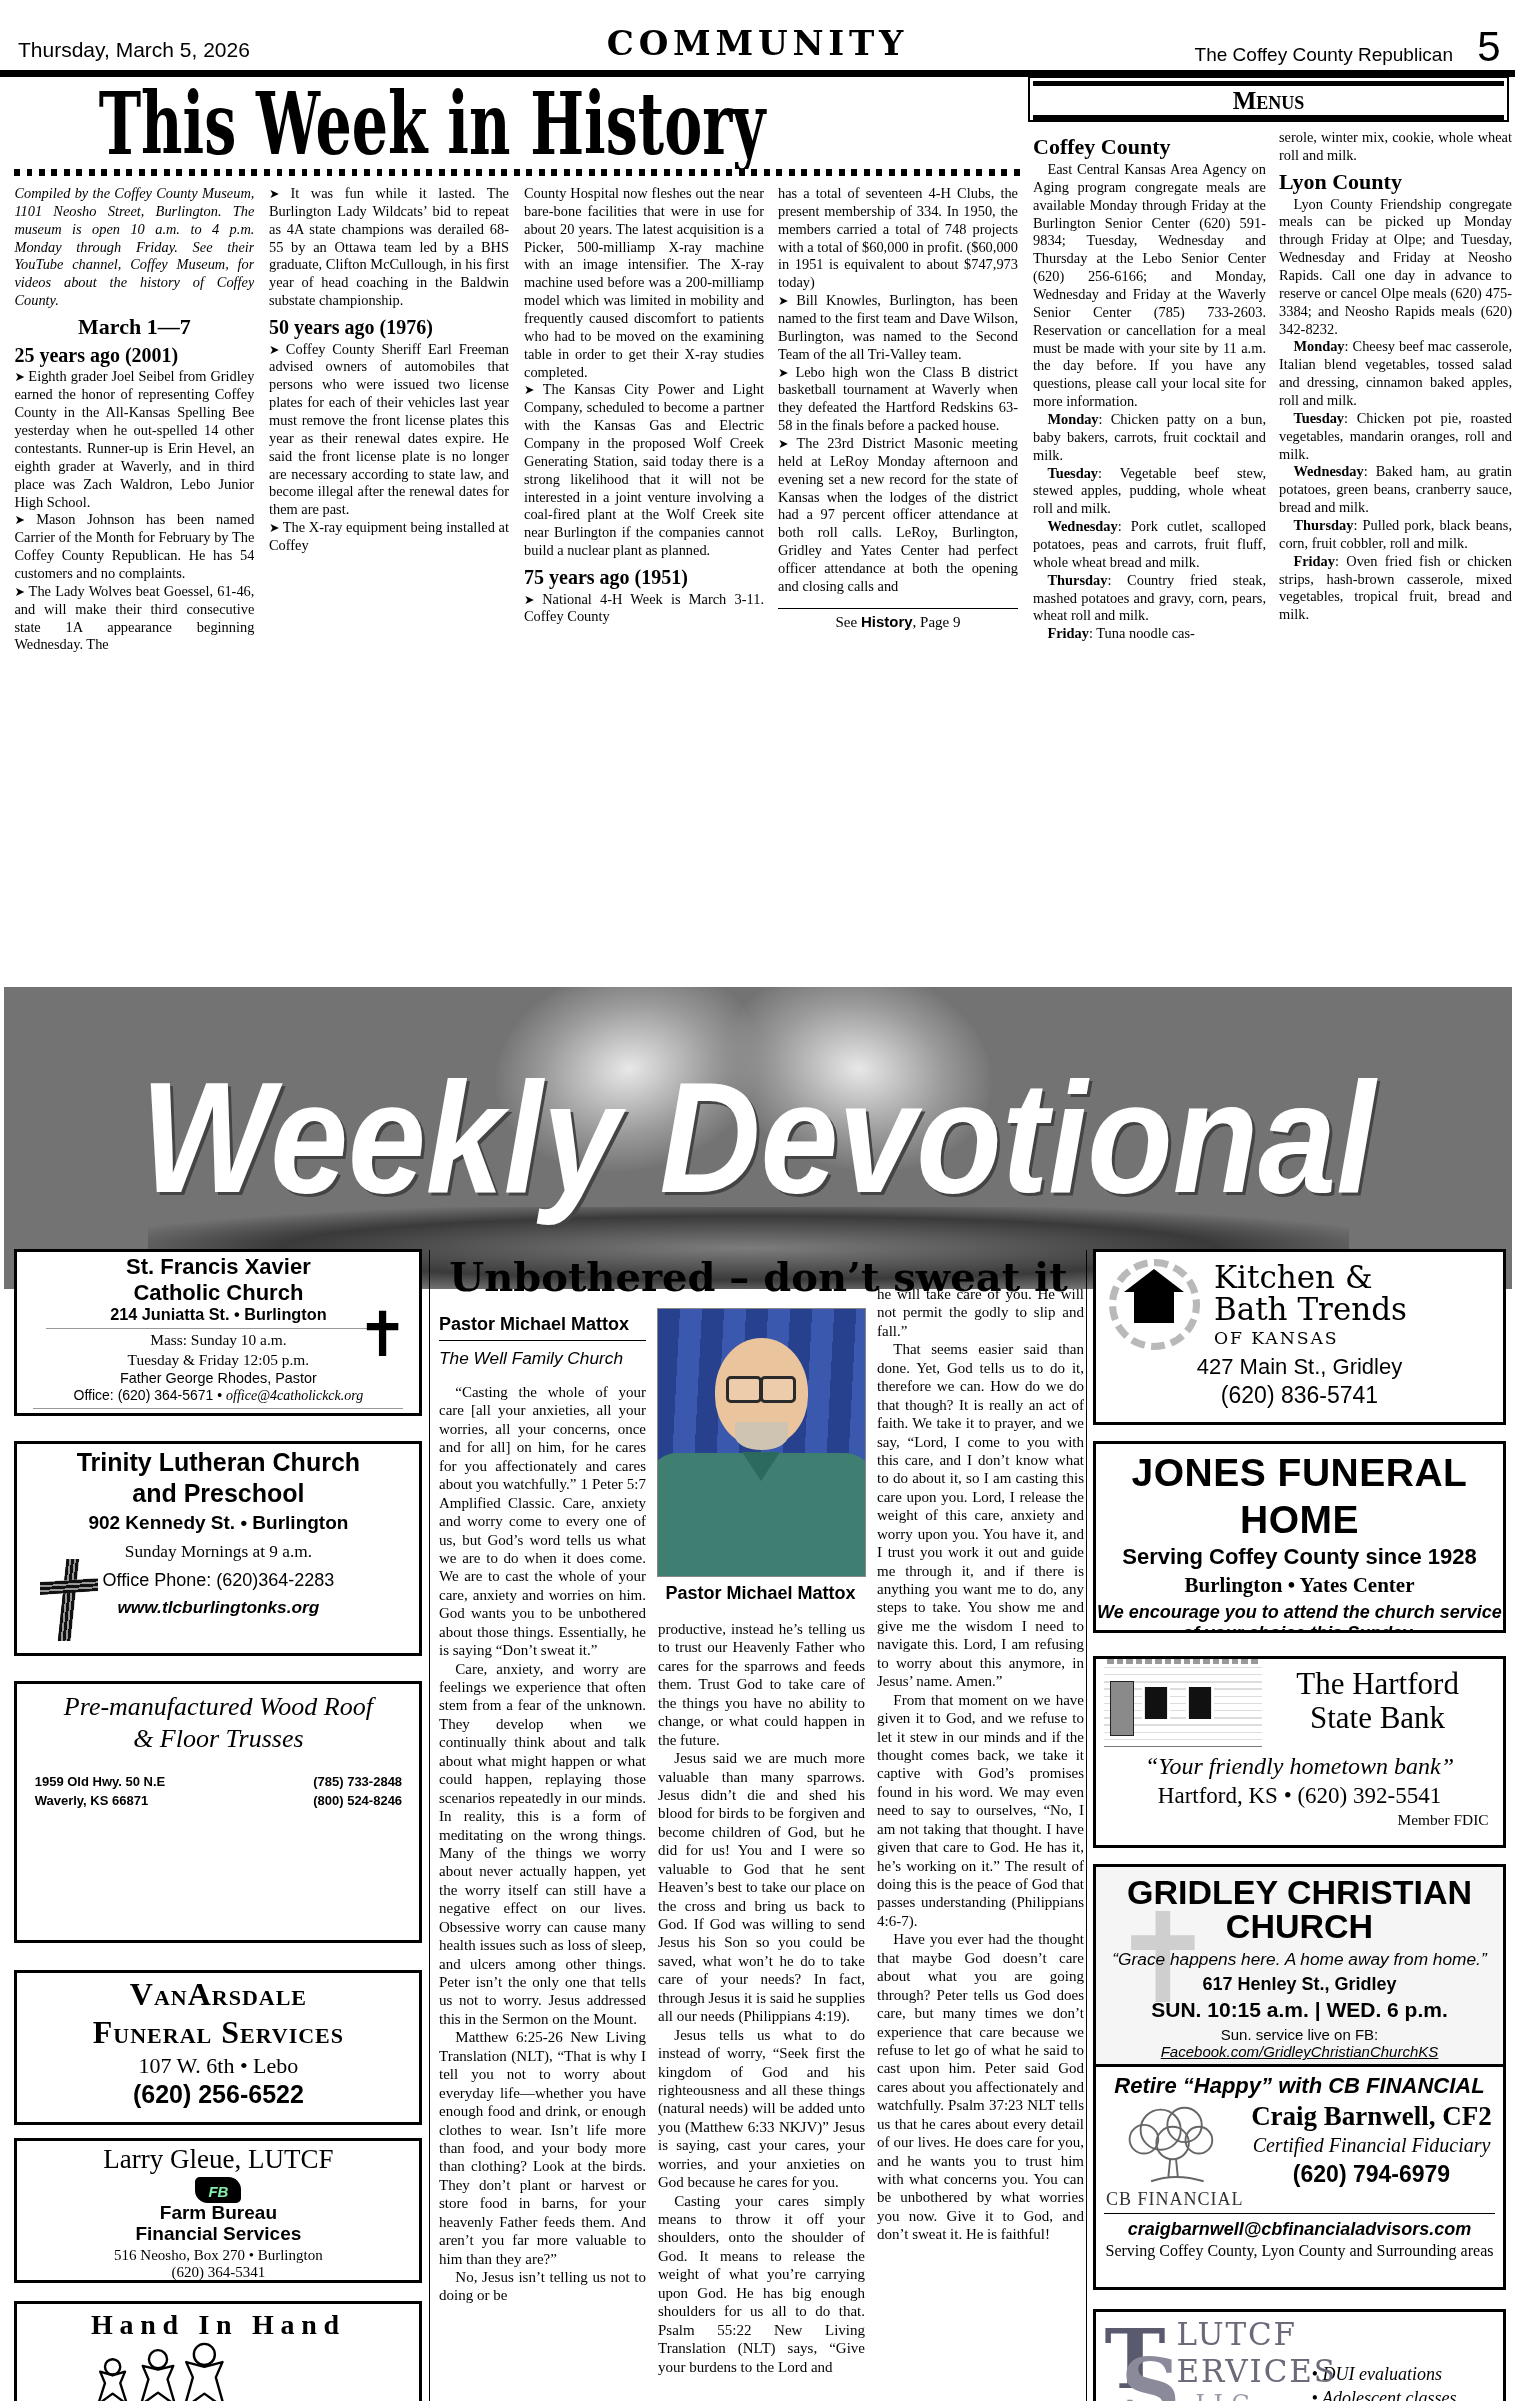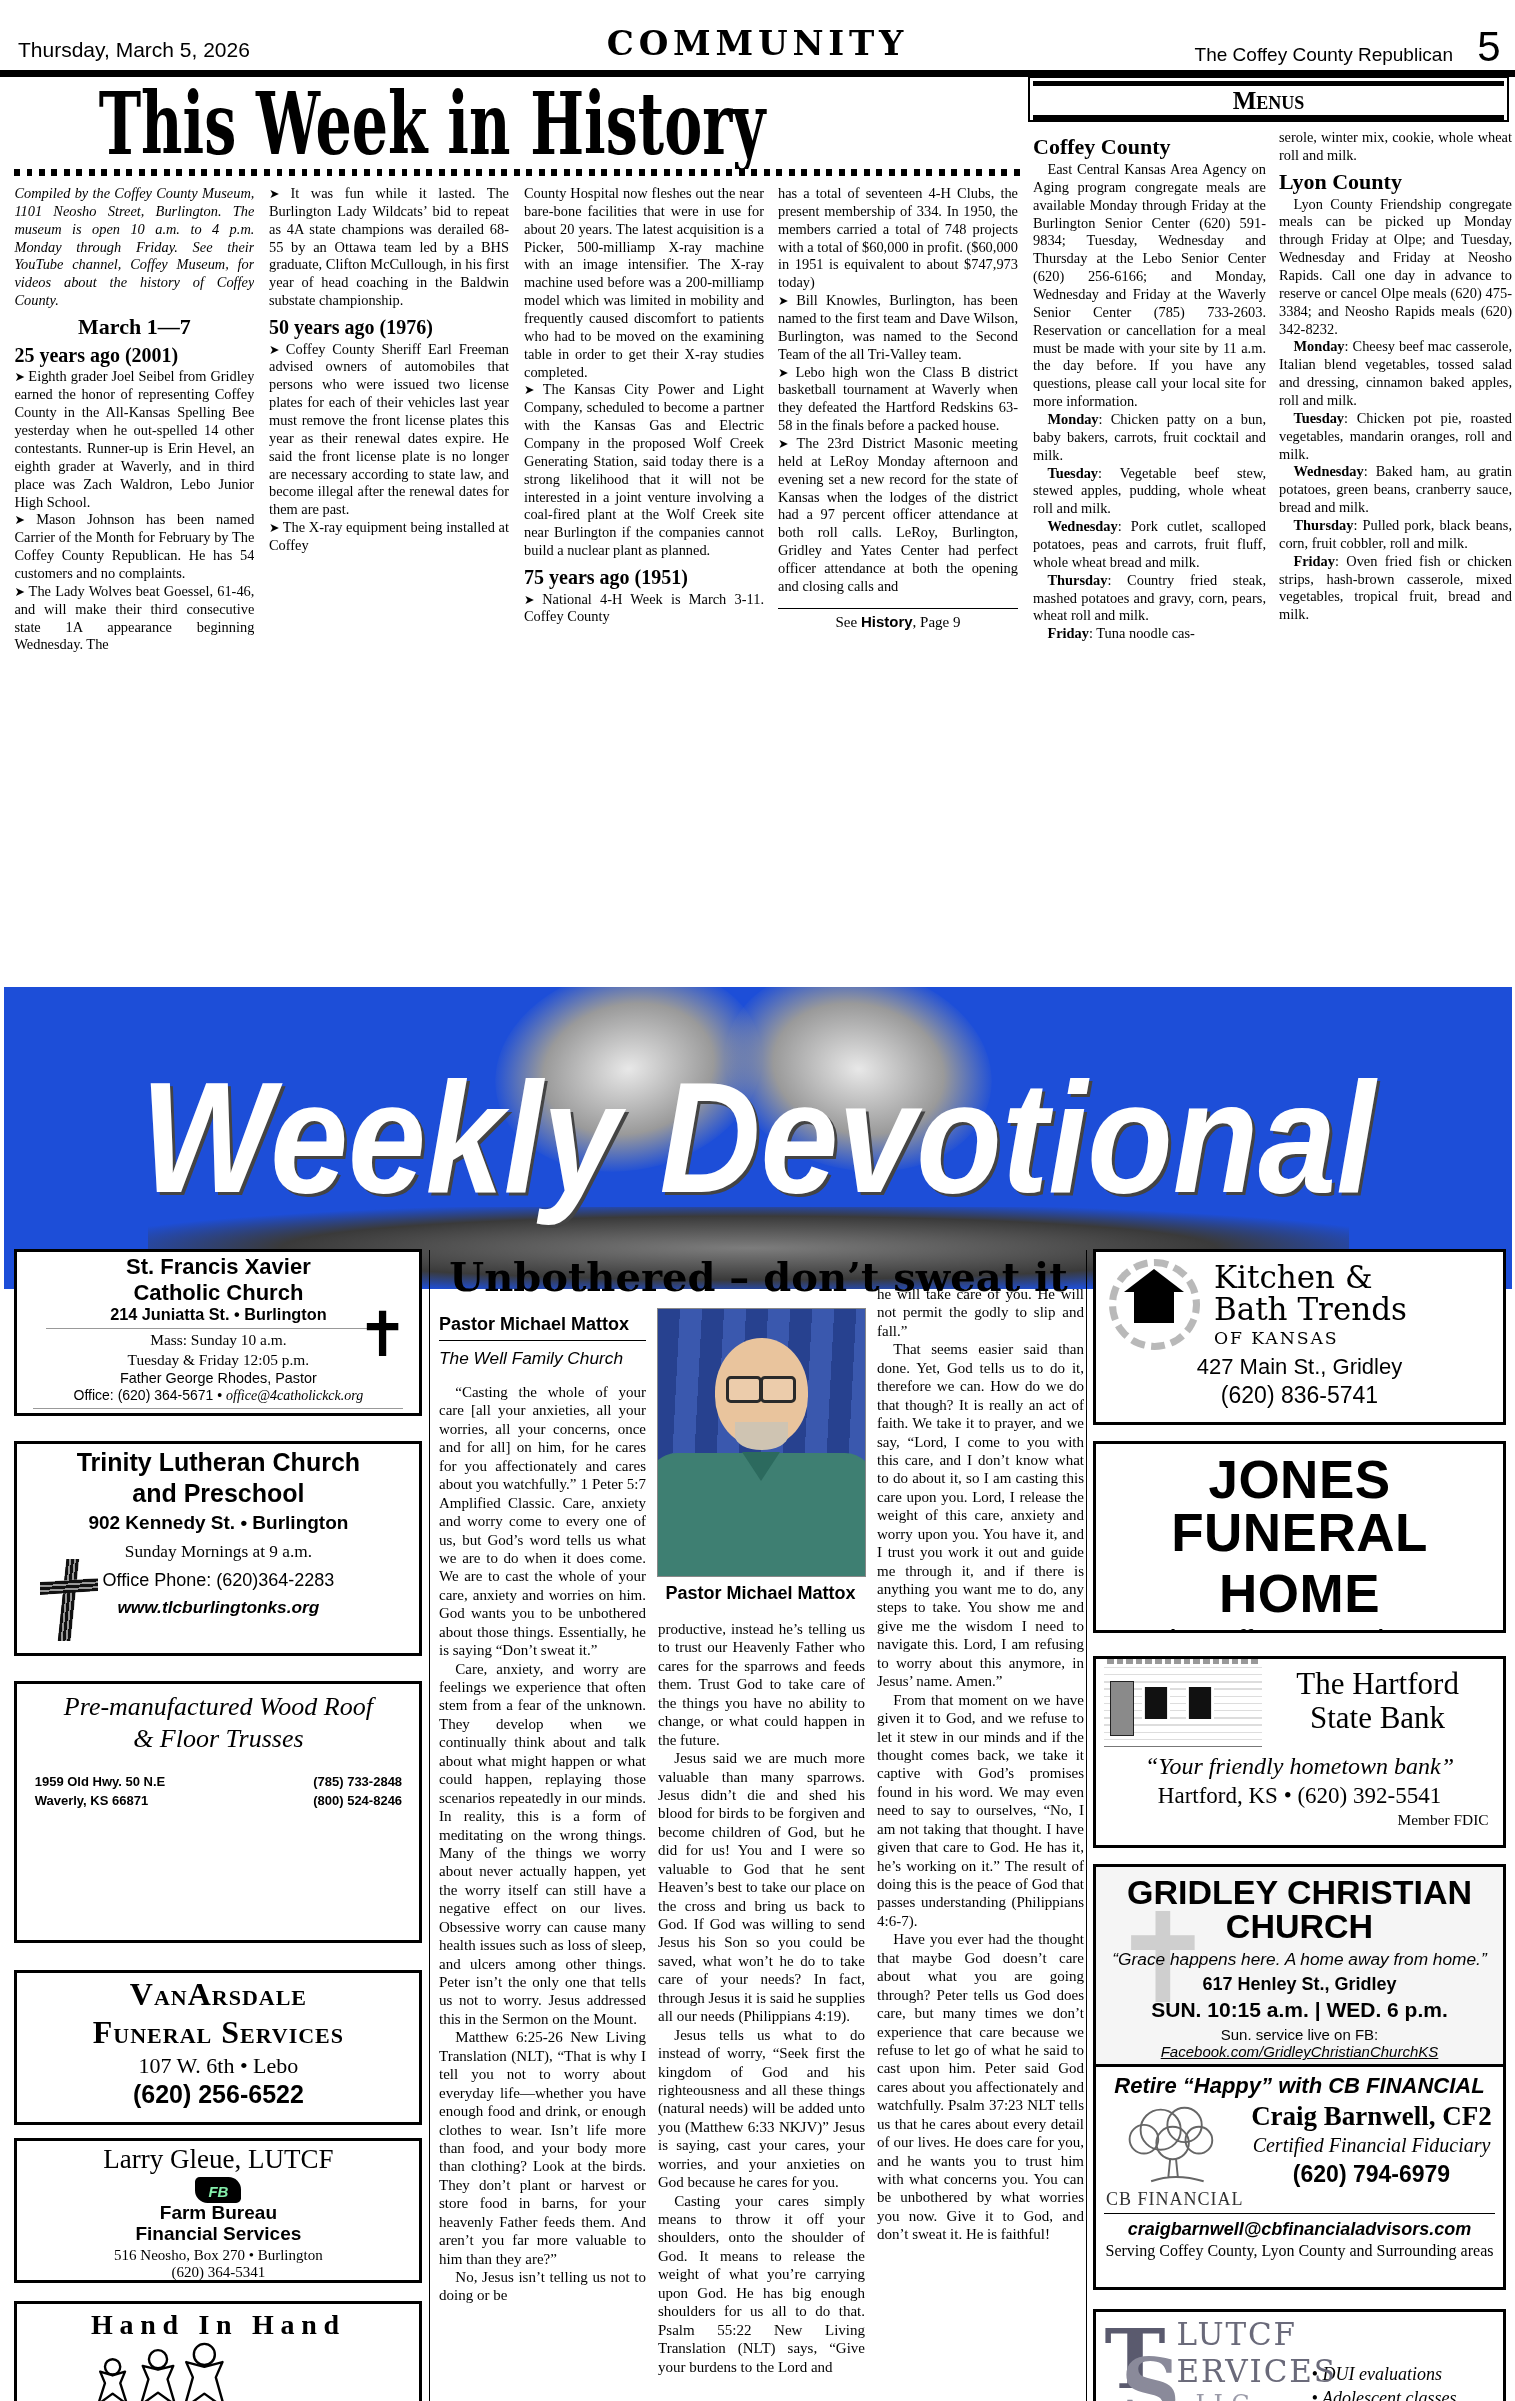--- a/index.html
+++ b/index.html
@@ -37,21 +37,21 @@
                display:flex;align-items:center;justify-content:center;}
   .menus-word{font-variant:small-caps;font-weight:bold;font-size:25px;font-family:"Liberation Serif",serif;}
   .mcol{width:233px;font-size:14.4px;line-height:1.24;text-align:justify;}
   .mc1{left:1033px;top:135px;}
   .mc2{left:1279px;top:129px;}
   .menu-head{font-size:22px;font-weight:bold;margin:0 0 2.9px 0;line-height:1.05;}
   .mp{margin:0;text-indent:14.4px;}
   .mi{margin:0;text-indent:14.4px;}
 
   
-  .banner{left:3.8px;top:987px;width:1508px;height:302px;background:#1d4ed8;overflow:hidden;}
+  .banner{left:3.8px;top:987px;width:1508px;height:302px;background:#737373;overflow:hidden;}
   .book-l,.book-r{position:absolute;top:-19px;width:269px;height:202px;border-radius:50%;
        background:radial-gradient(ellipse at center,#e8e8e8 0%,#9a9a9a 45%,rgba(0,0,0,0) 72%);}
   .book-l{left:490px;transform:rotate(-12deg);}
   .book-r{left:720px;transform:rotate(12deg);}
   .table-glow{position:absolute;left:144px;bottom:0;width:1201px;height:82px;
        background:radial-gradient(ellipse at center,#7d7d7d 0%,#3a3a3a 55%,rgba(0,0,0,0) 80%);}
   .banner-title{position:absolute;inset:0;display:flex;align-items:center;justify-content:center;
        color:#fff;font-family:"Liberation Sans",sans-serif;font-weight:bold;font-style:italic;
        font-size:140px;transform:scaleY(1.12);white-space:nowrap;text-shadow:2.9px 2.9px 0 #444;}
 
@@ -160,21 +160,21 @@
   .kb-roof{position:absolute;left:8.6px;top:3.8px;width:0;height:0;border-left:30px solid transparent;
            border-right:30px solid transparent;border-bottom:23px solid #000;}
   .kb-txt{flex:1;text-align:left;padding-left:14.4px;font-family:"DejaVu Serif",serif;}
   .kb-t{font-size:31px;line-height:1.05;}
   .kb-k{font-size:17.3px;letter-spacing:1.9px;margin-top:1.9px;}
   .kb-a{font-size:22px;margin-top:4.8px;}
   .kb-p{font-size:23px;margin-top:1.9px;}
 
   
   .jf{top:1441px;height:192px;}
-  .jf-t{font-weight:bold;font-size:53px;line-height:1.0;margin-top:8.6px;letter-spacing:0.5px;}
+  .jf-t{font-weight:bold;font-size:39px;line-height:1.0;margin-top:8.6px;letter-spacing:0.5px;}
   .jf-s{font-weight:bold;font-size:22px;margin-top:4.8px;}
   .jf-c{font-family:"Liberation Serif",serif;font-weight:bold;font-size:21px;margin-top:2.9px;}
   .jf-n{font-style:italic;font-weight:bold;font-size:18px;line-height:1.2;margin-top:3.8px;}
 
   
   .hb{top:1656px;height:192px;font-family:"Liberation Serif",serif;}
   .hb-top{display:flex;padding:4.8px 9.6px 0 7.7px;}
   .bank-pic{position:relative;width:158px;height:82px;flex:none;border-bottom:1.9px solid #777;
      background:repeating-linear-gradient(0deg,#fff 0 5.8px,#ddd 5.8px 7.2px);}
   .bank-pic::before{content:"";position:absolute;left:3.8px;top:-7.7px;width:151px;height:7.7px;

